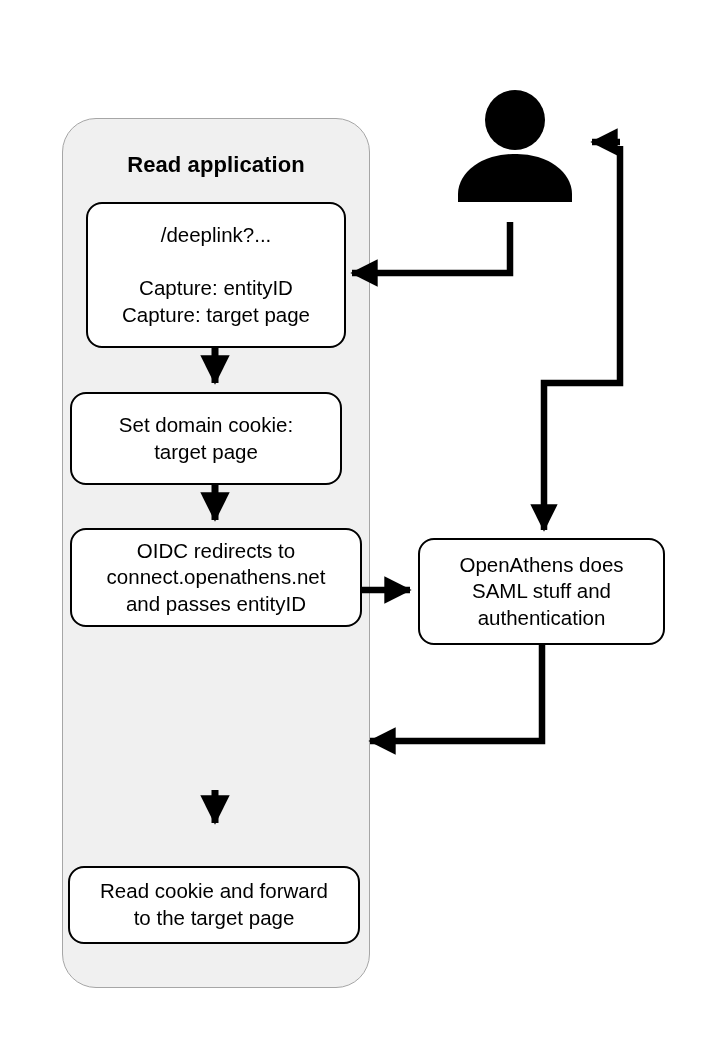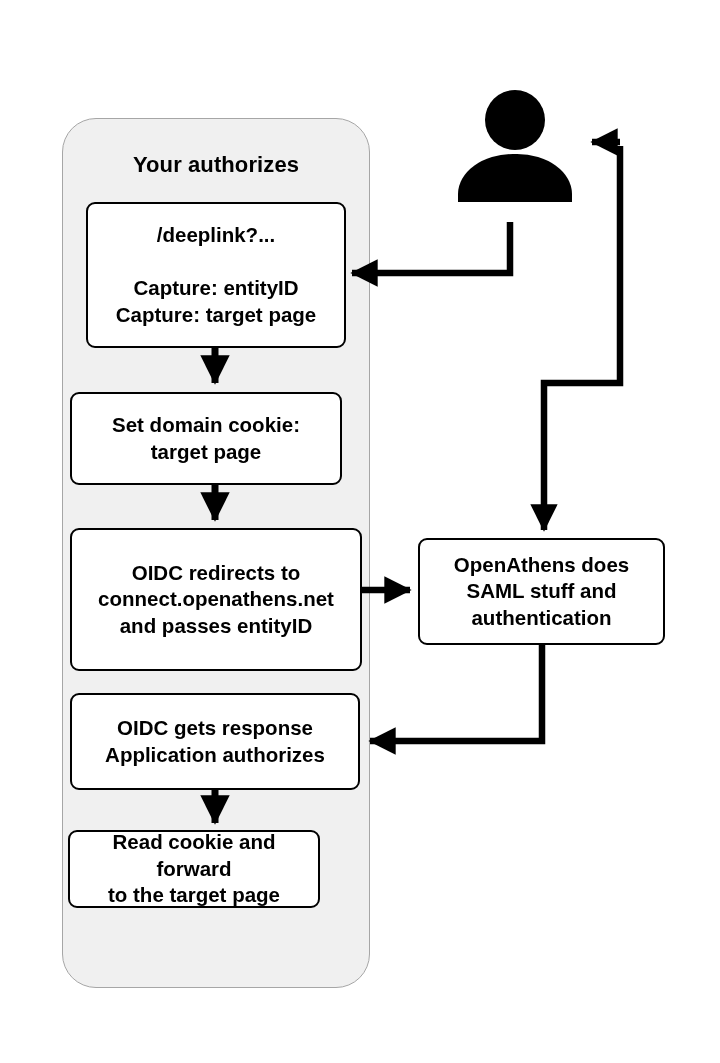--- a/index.html
+++ b/index.html
@@ -36,31 +36,30 @@
     font-weight: bold;
     font-size: 22px;
     color: #000000;
     line-height: 1.15;
     letter-spacing: 0.1px;
   }
   .node {
     position: absolute;
     background: #ffffff;
     border: 2.6px solid #000000;
-    border-radius: 9px;
+    border-radius: 16px;
     box-sizing: border-box;
     display: flex;
     align-items: center;
     justify-content: center;
     text-align: center;
     color: #000000;
     font-size: 20.5px;
     line-height: 1.3;
     padding: 4px 8px;
-    font-weight: bold;
   }
   .node-text {
     display: block;
     width: 100%;
     white-space: pre-line;
   }
   .actor {
     position: absolute;
   }
   .actor-head {
@@ -75,21 +74,21 @@
     border-top-right-radius: 55px 40px;
   }
 </style>
 </head>
 <body>
 
 <div id="canvas">
 
   <div class="group-container" style="left:62px; top:118px; width:308px; height:870px;"></div>
 
-  <div class="group-title" style="left:62px; top:152px; width:308px;">Your authorizes</div>
+  <div class="group-title" style="left:62px; top:152px; width:308px;">Read application</div>
 
   <svg id="flow-svg" viewBox="0 0 720 1063" xmlns="http://www.w3.org/2000/svg">
     <defs>
       <marker id="arrow-left" viewBox="0 0 10 10" refX="9.4" refY="5" markerWidth="4.2" markerHeight="4.2" orient="auto-start-reverse">
         <path d="M 0 0 L 10 5 L 0 10 z" fill="#000000"></path>
       </marker>
       <marker id="arrow-right" viewBox="0 0 10 10" refX="9.4" refY="5" markerWidth="4.2" markerHeight="4.2" orient="auto-start-reverse">
         <path d="M 0 0 L 10 5 L 0 10 z" fill="#000000"></path>
       </marker>
       <marker id="arrow-down" viewBox="0 0 10 10" refX="9.4" refY="5" markerWidth="4.2" markerHeight="4.2" orient="auto-start-reverse">
@@ -124,32 +123,28 @@
 
 Capture: entityID
 Capture: target page</span>
   </div>
 
   <div class="node" style="left:70px; top:392px; width:272px; height:93px;">
     <span class="node-text">Set domain cookie:
 target page</span>
   </div>
 
-  <div class="node" style="left:70px; top:528px; width:292px; height:143px;">
+  <div class="node" style="left:70px; top:528px; width:292px; height:99px;">
     <span class="node-text">OIDC redirects to
 connect.openathens.net
 and passes entityID</span>
   </div>
 
-  <div class="node" style="left:70px; top:693px; width:290px; height:97px;">
-    <span class="node-text">OIDC gets response
-Application authorizes</span>
-  </div>
 
-  <div class="node" style="left:68px; top:830px; width:252px; height:78px;text-align:center;">
+  <div class="node" style="left:68px; top:866px; width:292px; height:78px;text-align:center;">
     <span class="node-text">Read cookie and forward
 to the target page</span>
   </div>
 
   <div class="node" style="left:418px; top:538px; width:247px; height:107px;">
     <span class="node-text">OpenAthens does
 SAML stuff and
 authentication</span>
   </div>
 

